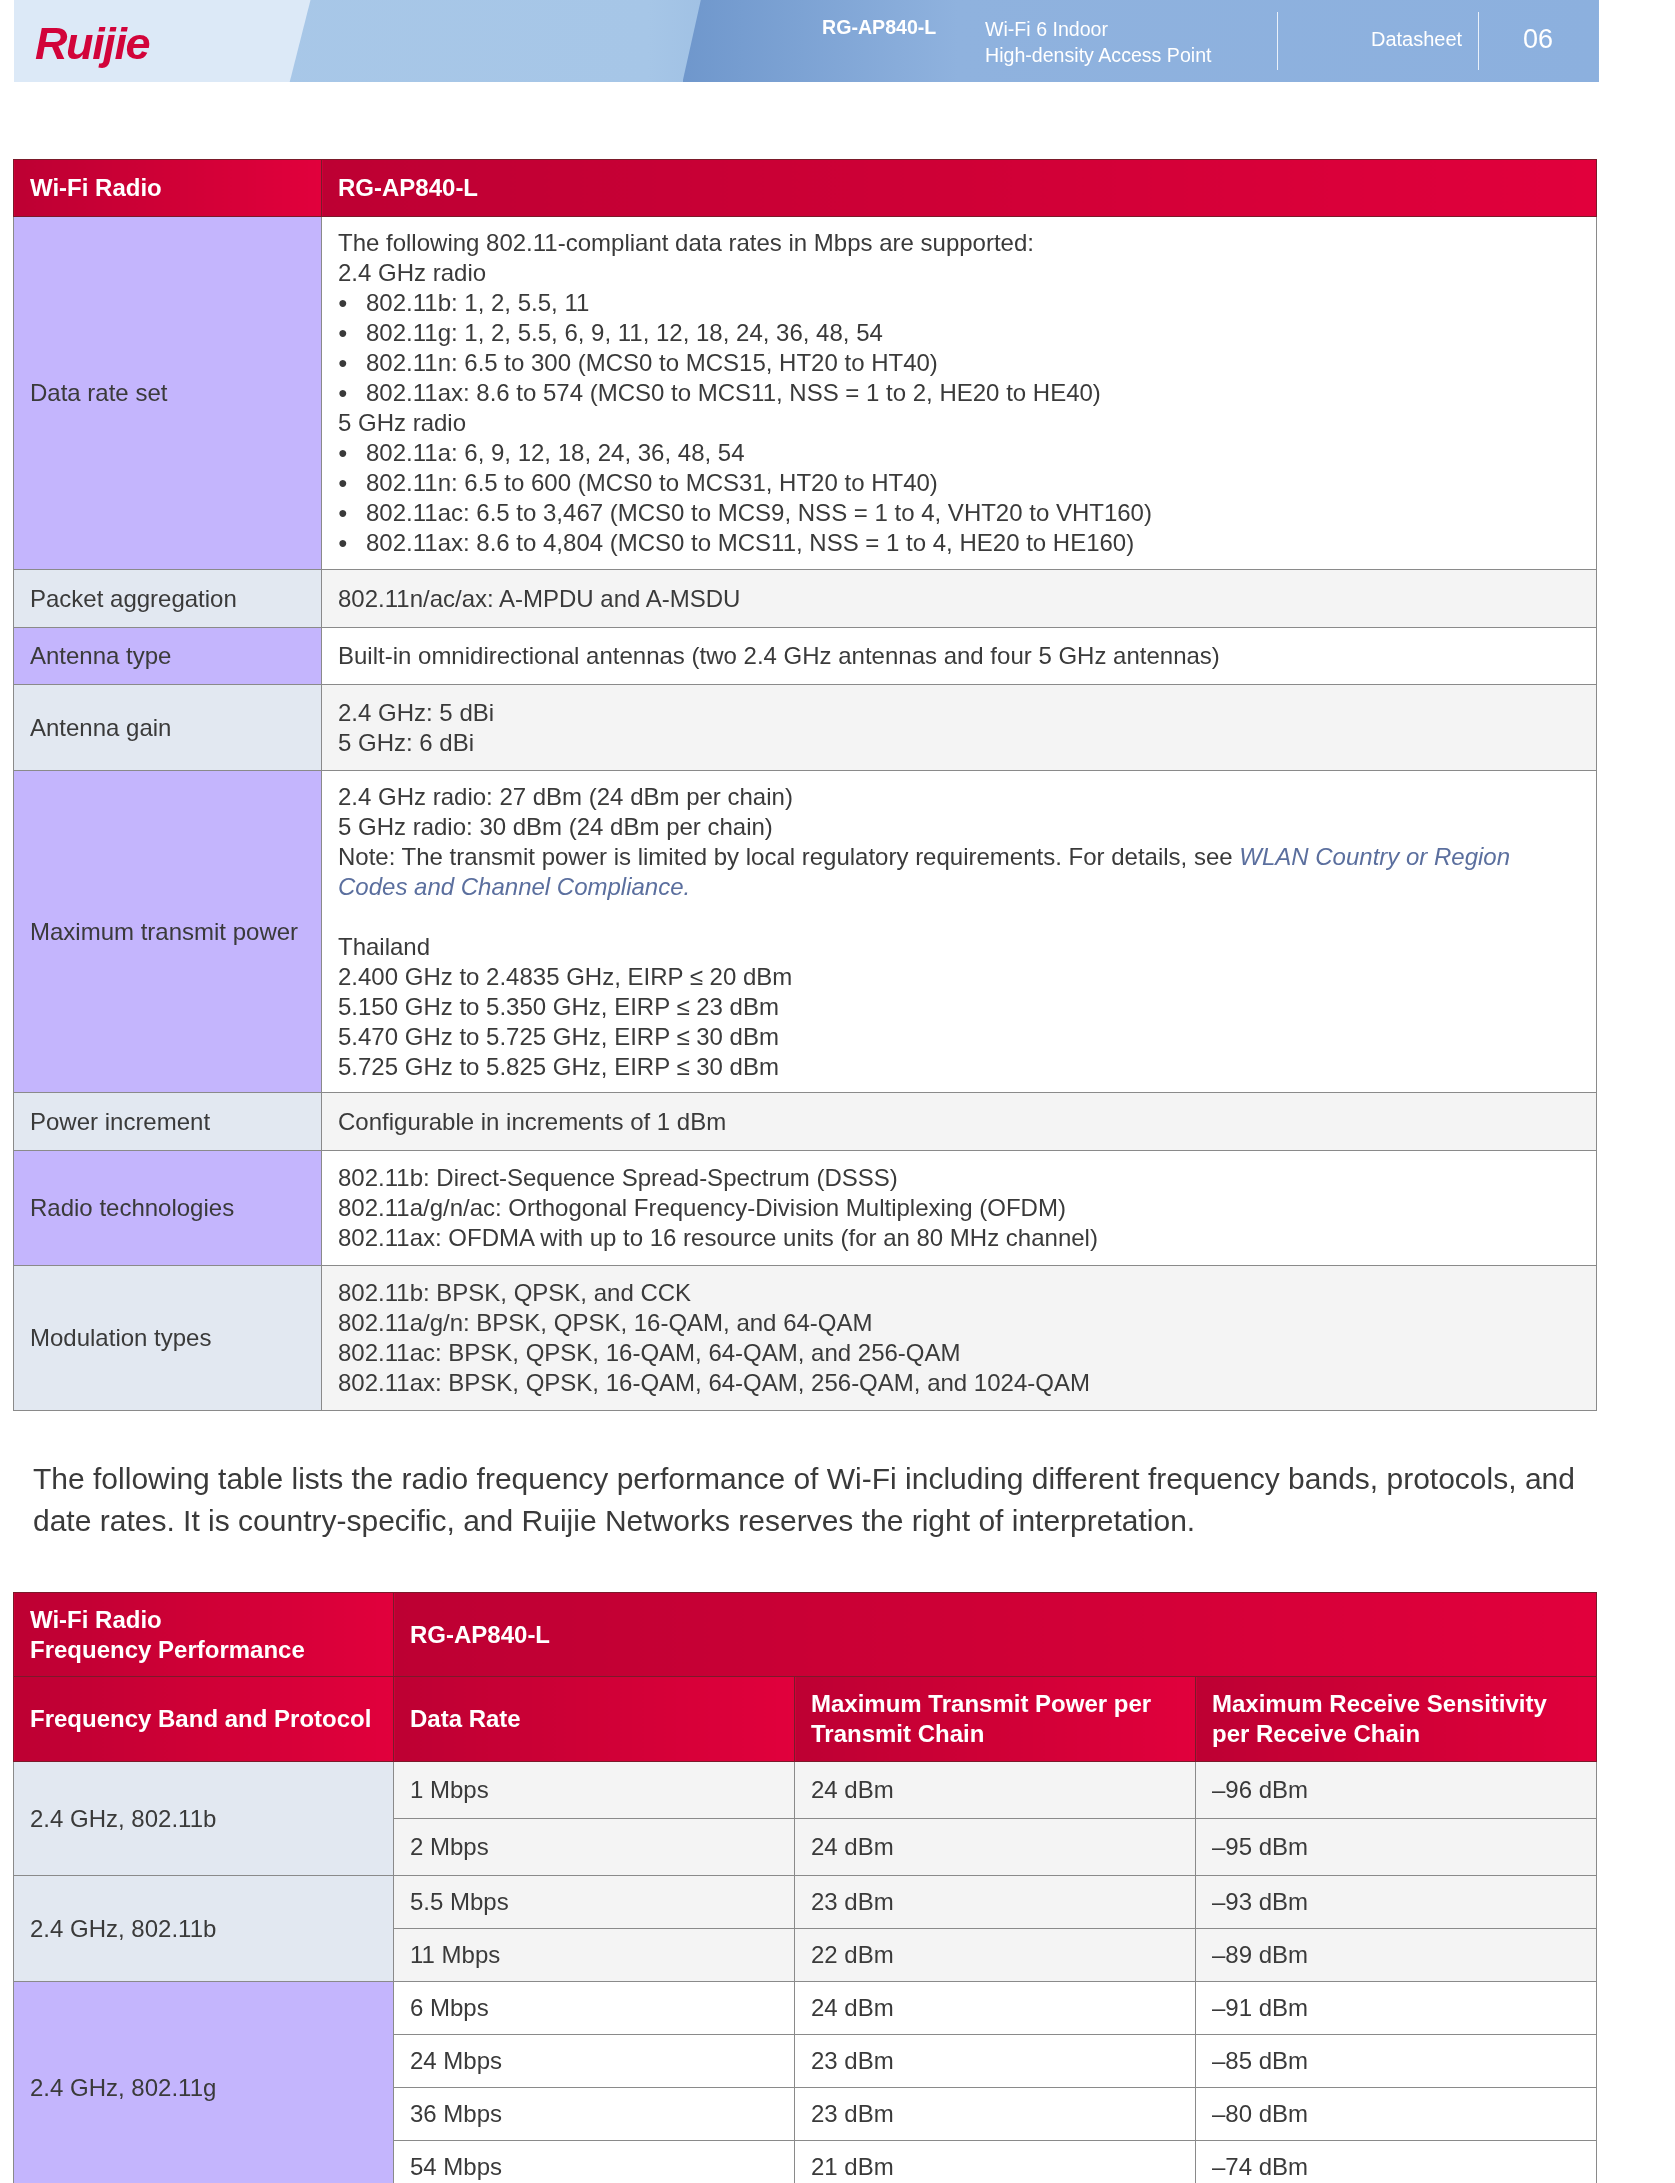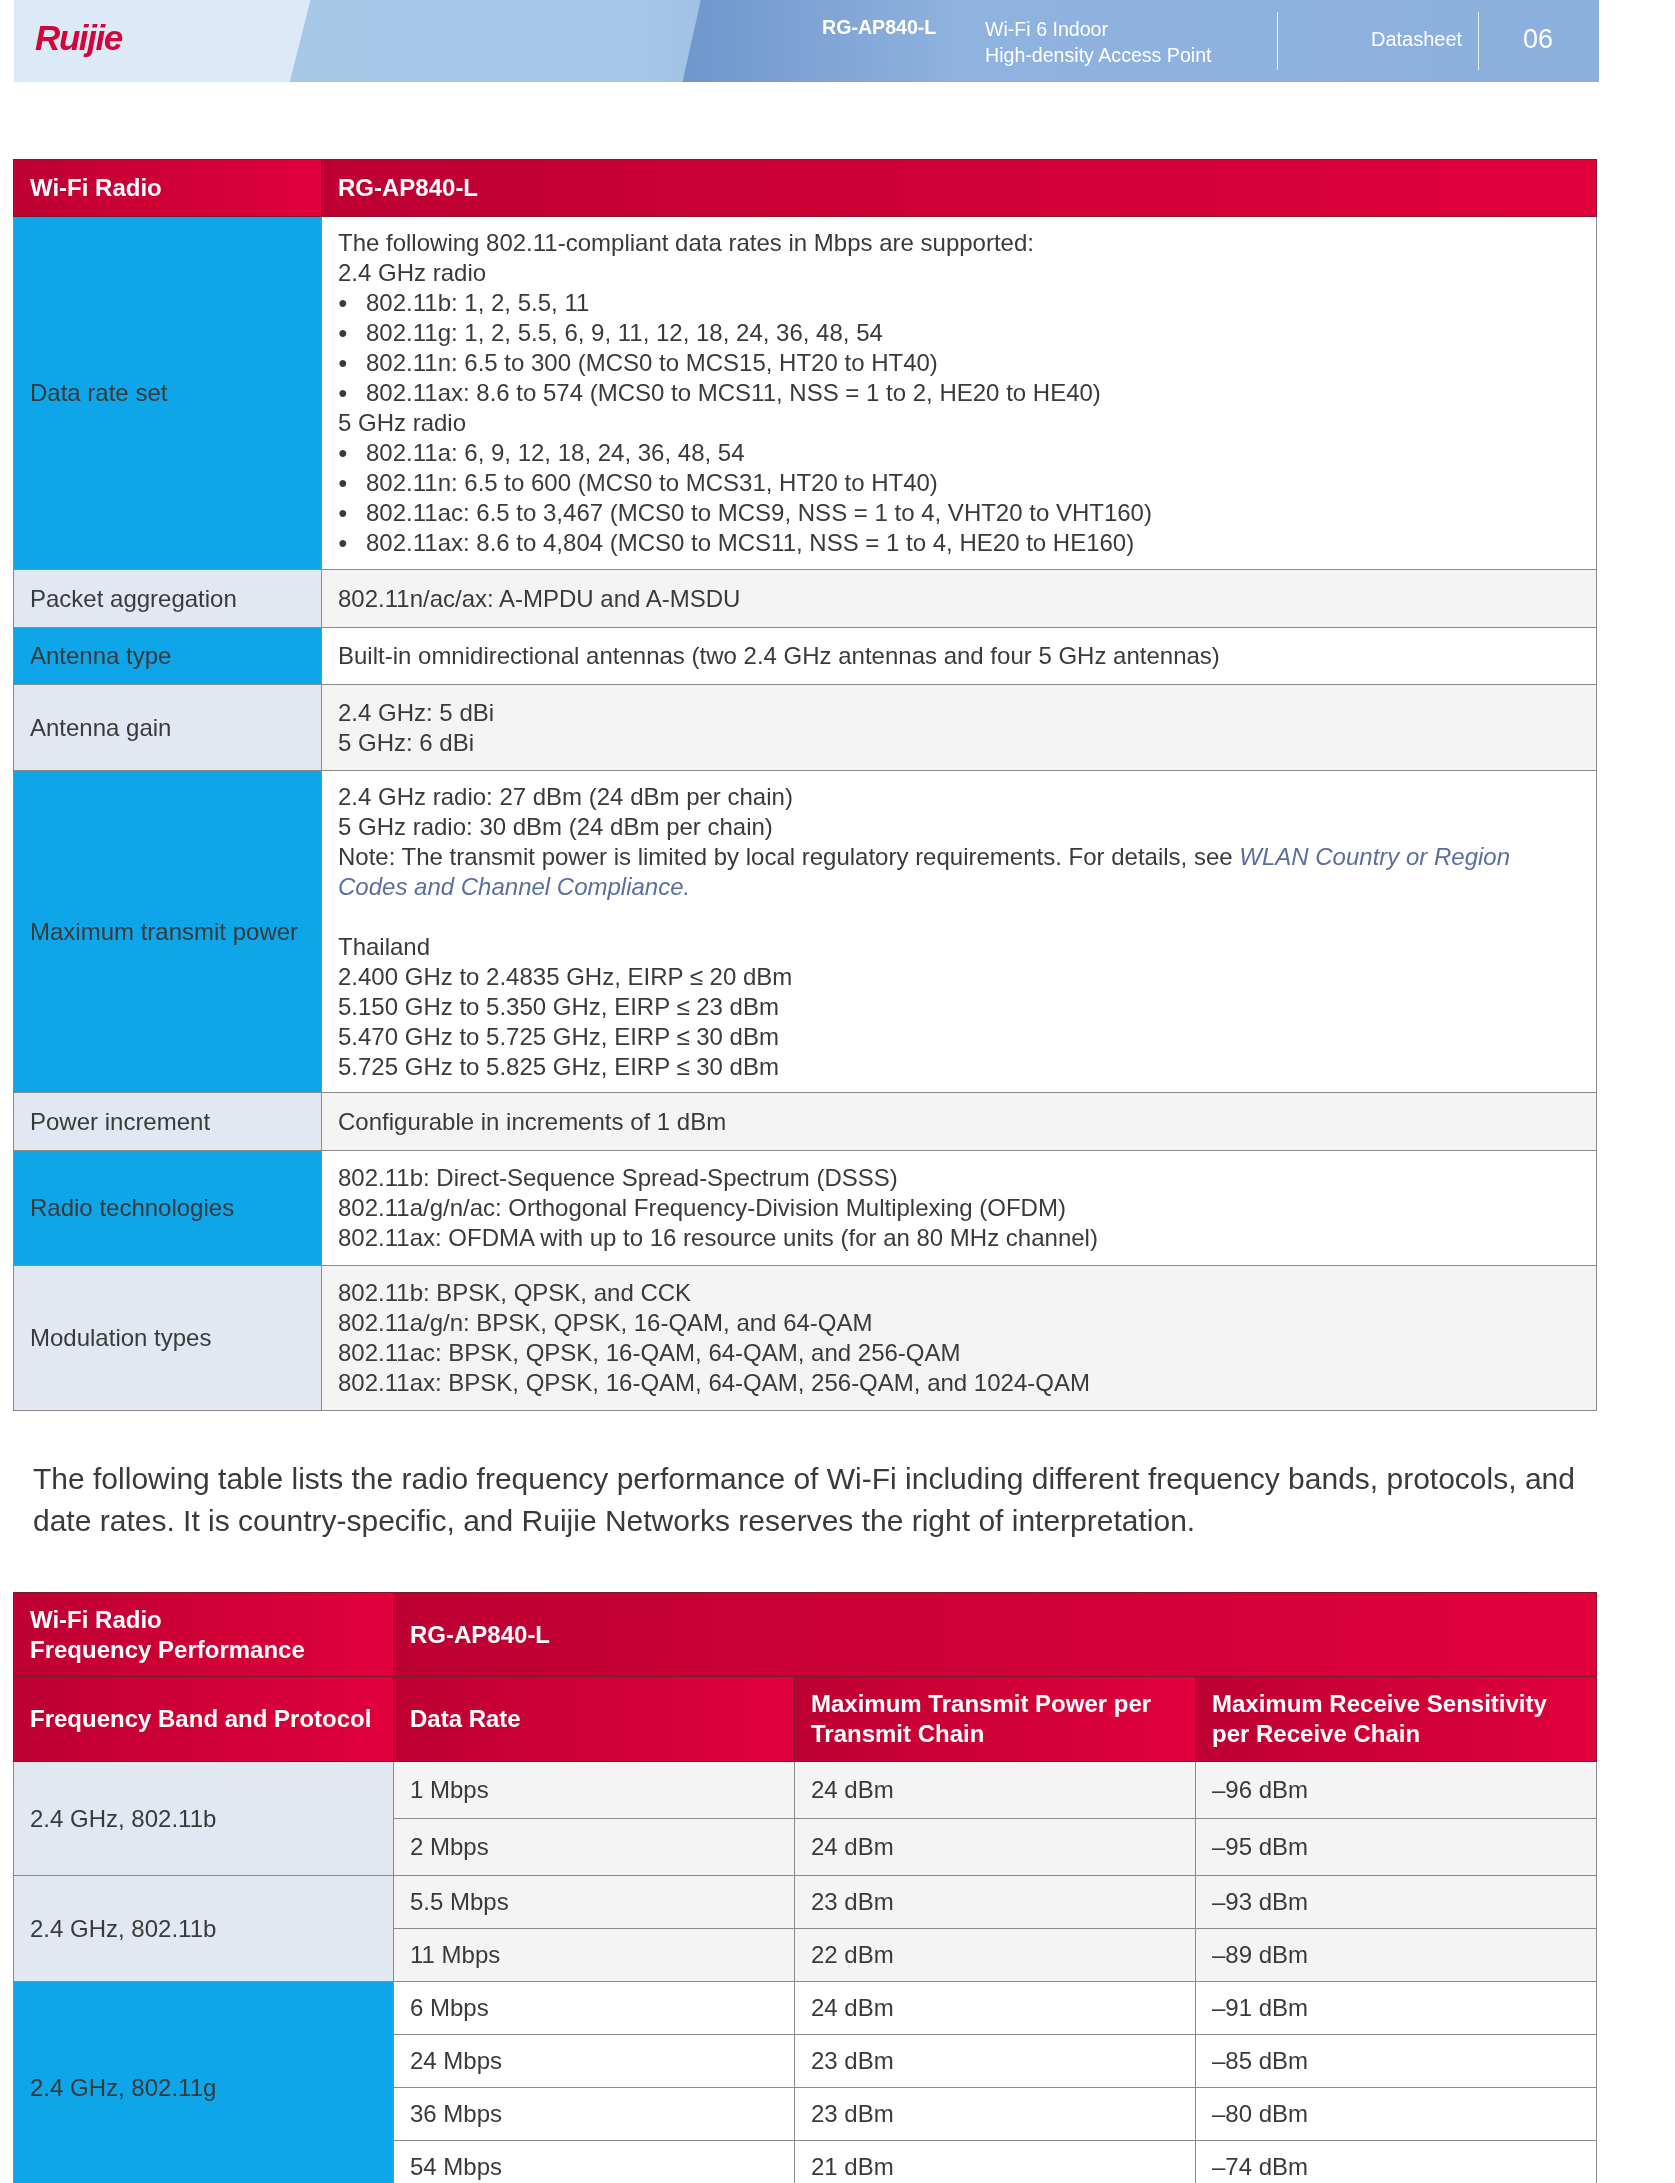--- a/index.html
+++ b/index.html
@@ -6,35 +6,35 @@
   body { width:1676px; height:2183px; position:relative; overflow:hidden;
          font-family:"Liberation Sans", "DejaVu Sans", sans-serif; color:#333; }
   .banner { position:absolute; left:13.5px; top:0; width:1585px; height:82px;
             background:linear-gradient(90deg,#a9c8e8 0%,#a6c6e7 40%,#86aad8 60%,#8fb3df 100%); overflow:hidden; }
   .banner .left { position:absolute; left:0; top:0; width:297px; height:82px; background:#dce9f7;
                   clip-path:polygon(0 0,100% 0,93% 100%,0 100%); }
   .banner .mid { position:absolute; left:669px; top:0; width:916px; height:82px;
                  background:linear-gradient(90deg,#6f97cc 0%,#8fb2de 30%,#8cb0de 100%);
                  clip-path:polygon(2% 0,100% 0,100% 100%,0 100%); }
   .logo { position:absolute; left:35px; top:17.6px; font-family:"Liberation Sans", sans-serif; font-style:italic;
-          font-weight:bold; font-size:35px; color:#d2043a; letter-spacing:-1.4px; }
+          font-weight:bold; font-size:45px; color:#d2043a; letter-spacing:-1.4px; }
   .hdr-model { position:absolute; left:822px; top:16px; color:#fff; font-weight:bold; font-size:19.6px; }
   .hdr-desc { position:absolute; left:985px; top:16px; color:#fff; font-size:19.6px; line-height:26px; }
   .hdr-sep1 { position:absolute; left:1277px; top:12px; width:1.4px; height:58px; background:#eaf1fa; }
   .hdr-ds { position:absolute; left:1331px; top:28px; color:#fff; font-size:20px;margin-left:40px; }
   .hdr-sep2 { position:absolute; left:1478px; top:12px; width:1.4px; height:58px; background:#eaf1fa; }
   .hdr-page { position:absolute; left:1523px; top:24px; color:#fff; font-size:27px; }
 
   table { border-collapse:collapse; position:absolute; left:13px; width:1584px; table-layout:fixed;margin-top:9px; }
   td, th { border:1.4px solid #8a8a8a; font-size:24px; line-height:30px; vertical-align:middle;
            padding:0 16px; text-align:left; color:#3a3a3a; font-weight:normal; }
   .t1 { top:150px; }
   .redhead th { background:linear-gradient(90deg,#bd0033 0%,#cf0036 50%,#e1003c 100%);
                 color:#fff; font-weight:bold; border-color:#7a1a2a; }
-  .lab1 { background:#0ea5e9; }
+  .lab1 { background:#c4b5fd; }
   .lab2 { background:#e2e8f1; }
   .cw { background:#ffffff; }
   .cg { background:#f4f4f4; }
   .bl { padding-left:28px; position:relative; }
   .bl::before { content:"\25CF"; position:absolute; left:0; font-size:16px; }
   .link { color:#5b6f9e; font-style:italic; }
   .para { position:absolute; left:33px; top:1458px; width:1574px; font-size:30px; line-height:42px; color:#3a3a3a; }
   .t2 { top:1583px; }
   .t2 td, .t2 th { font-size:24px; }
 </style>

